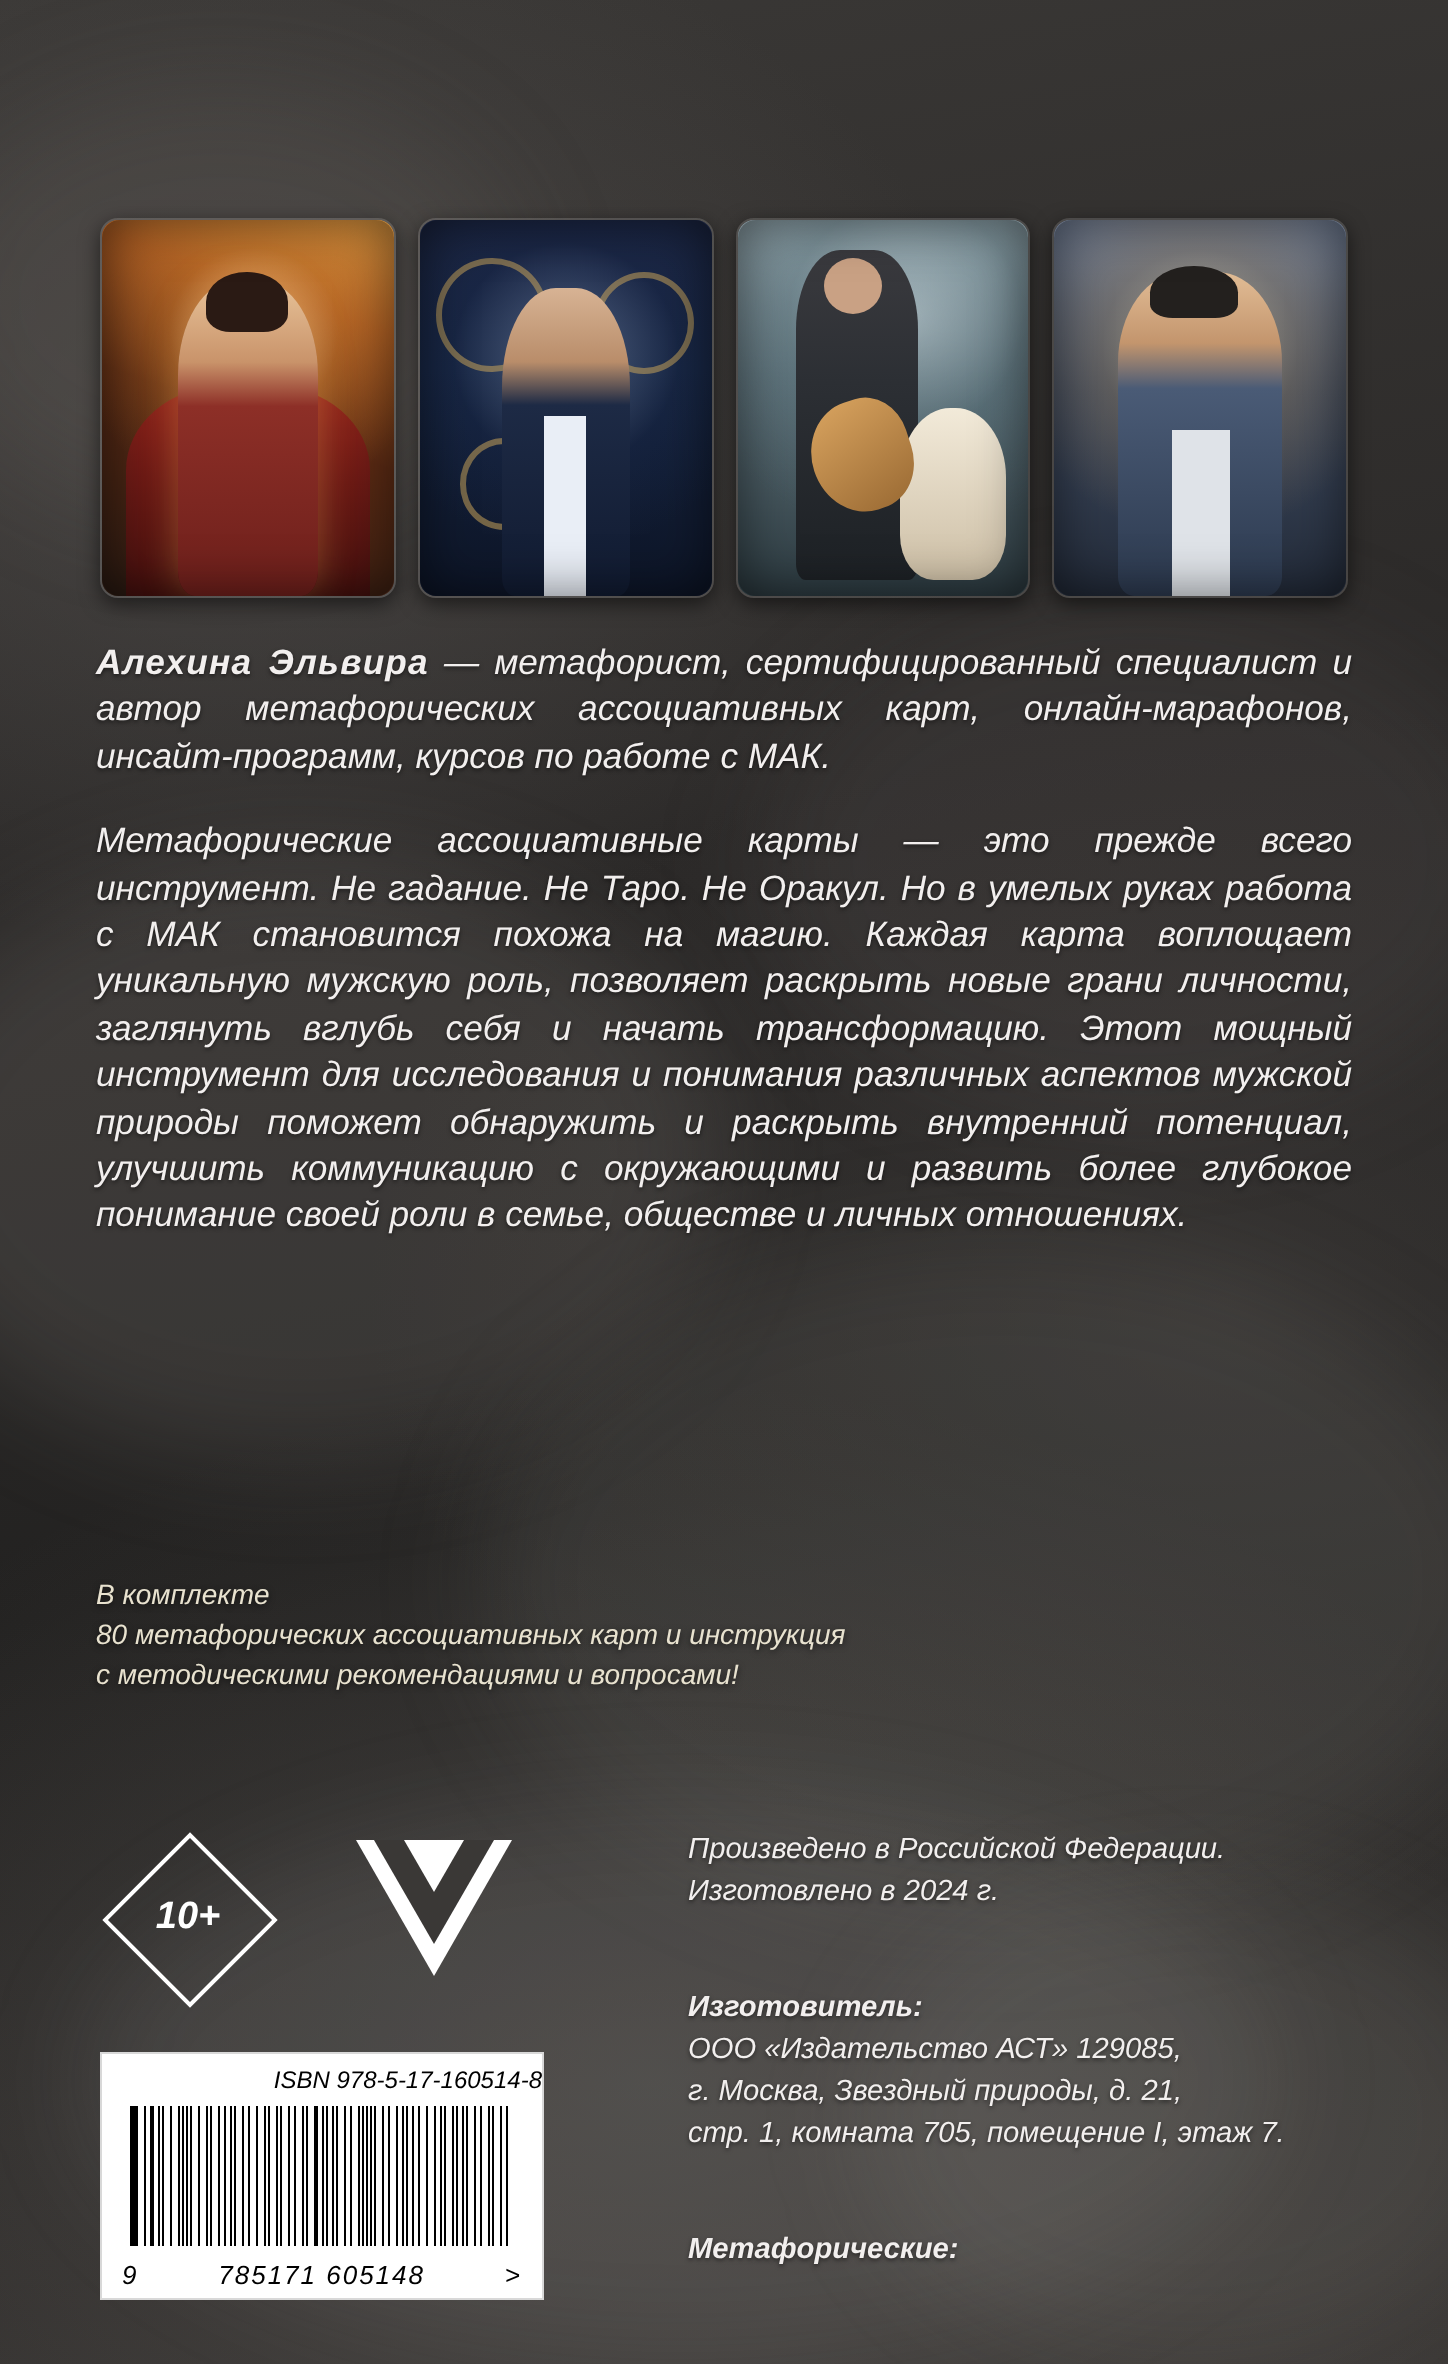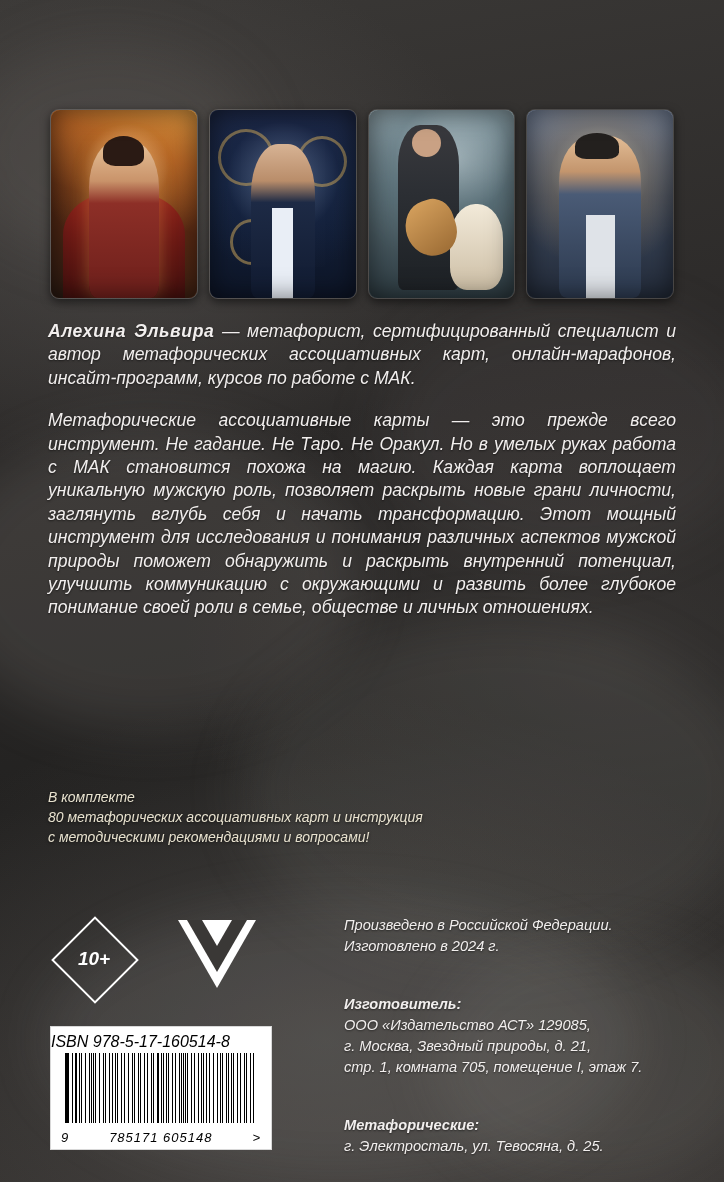--- a/index.html
+++ b/index.html
@@ -299,22 +299,22 @@
     height: 122px;
     background: #ffffff;
     border: 1px solid #d8d8d8;
     padding: 0;
   }
   .isbn-text {
     position: absolute;
     top: 6px;
     left: 0;
     width: 100%;
-    text-align: left;
-    font-size: 16px;
+    text-align: right;
+    font-size: 12px;
     color: #000;
     font-family: "Liberation Sans", sans-serif;
   }
   .bars {
     position: absolute;
     top: 26px;
     left: 14px;
     width: 192px;
     height: 70px;
     display: flex;
@@ -411,21 +411,20 @@
   </div>
 
   <div class="imprint">
     <div>Произведено в Российской Федерации.</div>
     <div>Изготовлено в 2024 г.</div>
     <div class="b">Изготовитель:</div>
     <div>ООО «Издательство АСТ» 129085,</div>
     <div>г. Москва, Звездный природы, д. 21,</div>
     <div>стр. 1, комната 705, помещение I, этаж 7.</div>
     <div class="b">Метафорические:</div>
-    <div>г. Электросталь, ул. Тевосяна, д. 25.</div>
   </div>
 
   <div class="barcode-box">
     <div class="isbn-text">ISBN 978-5-17-160514-8</div>
     <div class="bars" id="bars">
         <i style="width: 4px; margin-right: 3px; height: 100%;"></i>
         <i style="width: 1px; margin-right: 2px;"></i>
         <i style="width: 2px; margin-right: 2px;"></i>
         <i style="width: 1px; margin-right: 1px;"></i>
         <i style="width: 1px; margin-right: 3px;"></i>

